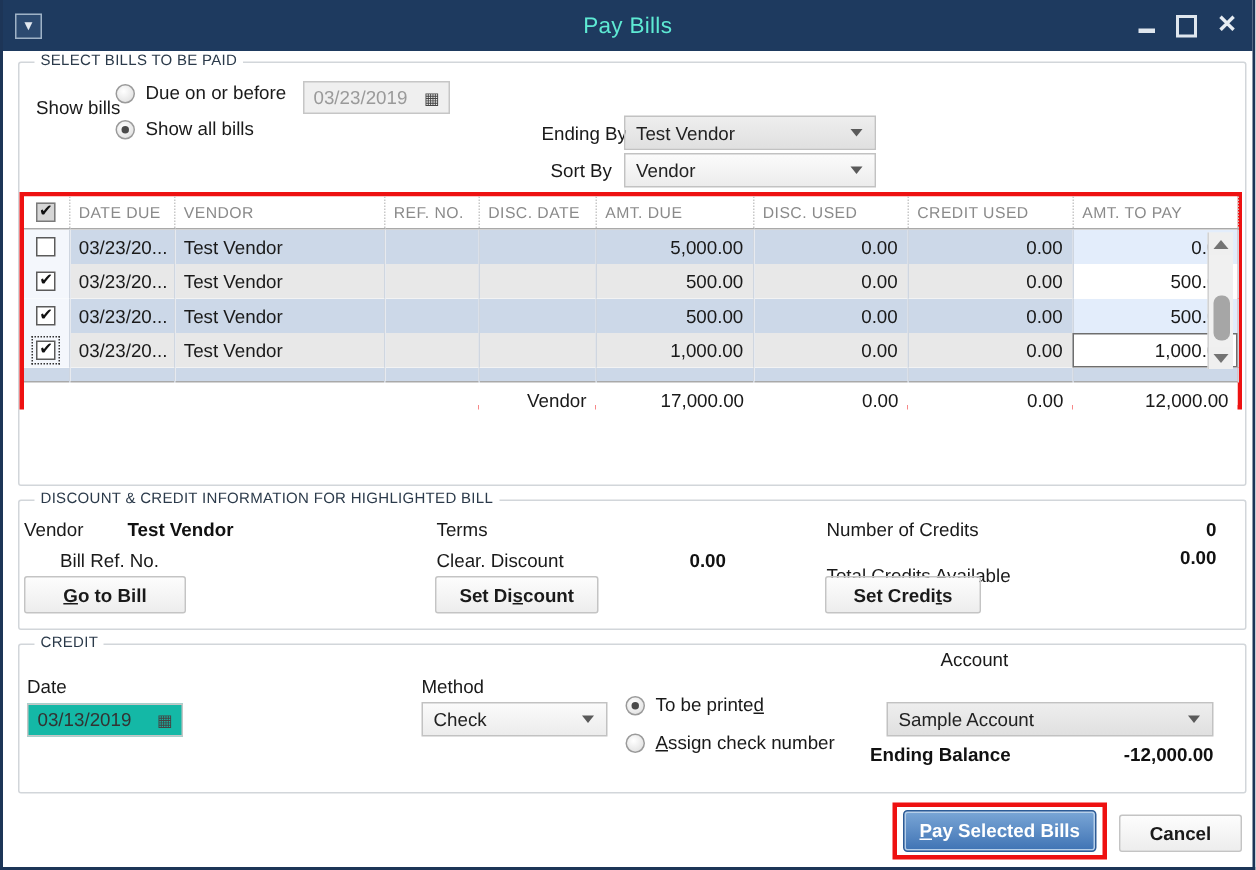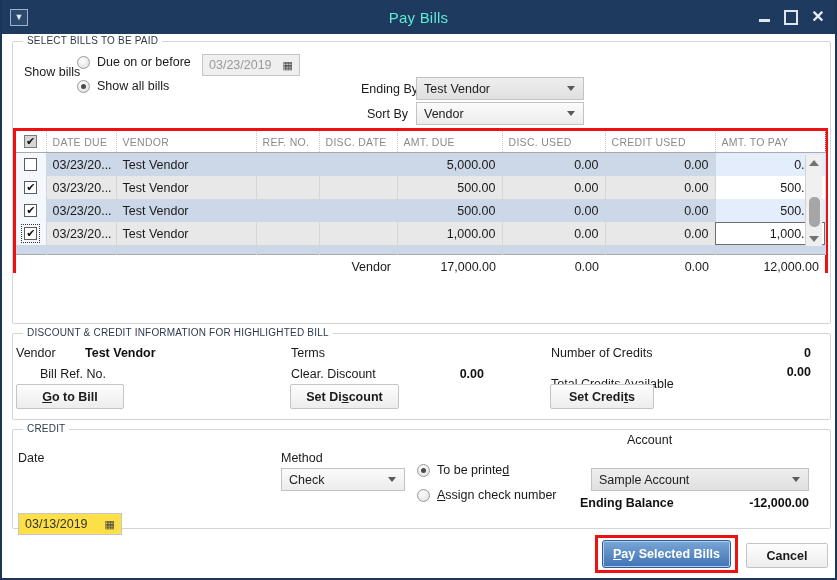--- a/index.html
+++ b/index.html
@@ -109,21 +109,21 @@
     box-sizing: border-box;
     border: 1px solid #c6c6c6;
     background: #efefef;
     height: 22px;
     display: flex; align-items: center;
     padding: 0 6px;
     font-size: 12.5px;
     color: #9a9a9a;
     justify-content: space-between;
   }
-  .textbox.enabled { background: #fde047; color: #333333; margin-top: 44px; }
+  .textbox.enabled { background: #14b8a6; color: #333333; }
   .cal-icon { font-size: 11px; color: #444; }
 
   .combo {
     box-sizing: border-box;
     height: 23px;
     border: 1px solid #c2c2c2;
     display: flex; align-items: center;
     padding: 0 4px 0 7px;
     font-size: 12.5px;
     color: #222;

